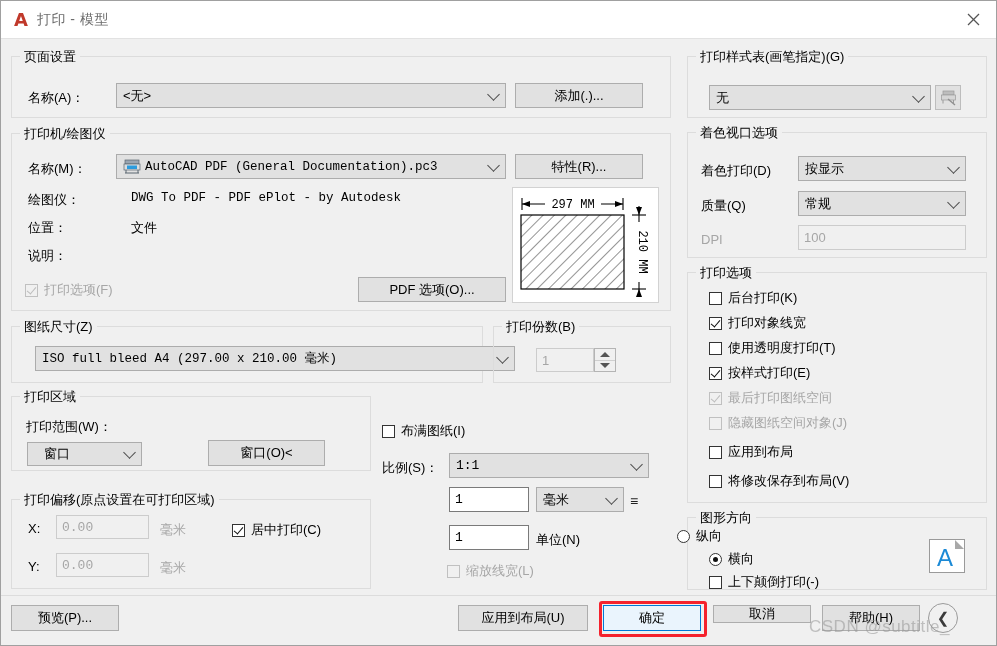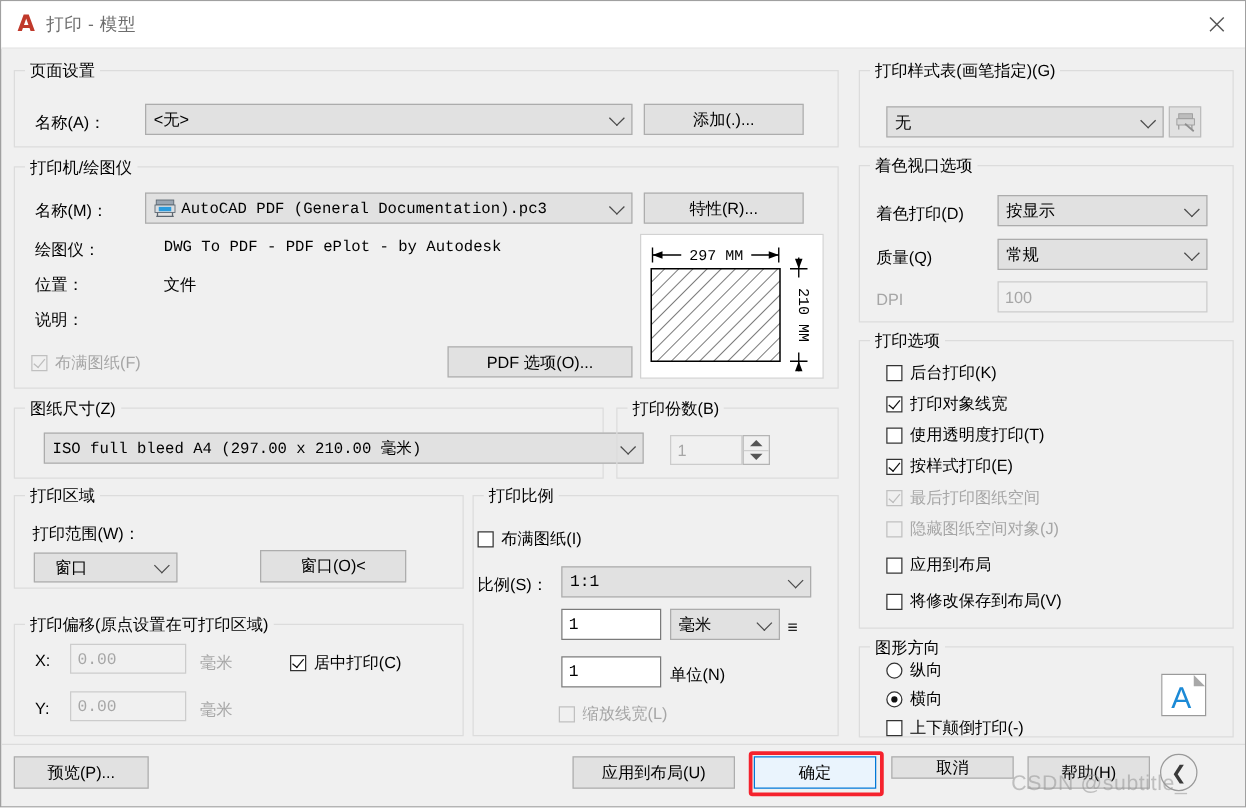--- a/index.html
+++ b/index.html
@@ -297,21 +297,21 @@
   <span class="lbl mono" style="left:130px; top:190px; font-size:12.5px;">DWG To PDF - PDF ePlot - by Autodesk</span>
 
   <span class="lbl" style="left:27px; top:218px;">位置：</span>
   <span class="lbl" style="left:130px; top:218px;">文件</span>
 
   <span class="lbl" style="left:27px; top:246px;">说明：</span>
   <span class="lbl" style="left:130px; top:246px;"></span>
 
   <div class="cb checked dis" style="left:24px; top:280px;">
     <span class="box"></span>
-    <span>布满图纸(F)</span>
+    <span>打印选项(F)</span>
   </div>
   <div class="btn" style="left:357px; top:276px; width:148px; height:25px;">
     <span>PDF 选项(O)...</span>
   </div>
 
   <div class="preview-box" style="left:511px; top:186px; width:147px; height:116px;">
     <svg width="145" height="114" viewBox="0 0 145 114" aria-hidden="true">
       <defs>
         <pattern id="hatch" patternUnits="userSpaceOnUse" width="8" height="8" patternTransform="rotate(45)">
           <line x1="0" y1="0" x2="0" y2="8" stroke="#111" stroke-width="0.9"></line>
@@ -387,23 +387,20 @@
   <div class="input disabled" style="left:55px; top:552px; width:93px; height:24px;">
     <span class="mono">0.00</span>
   </div>
   <span class="lbl dim" style="left:159px; top:558px;">毫米</span>
 
   <div class="cb checked" style="left:231px; top:520px;">
     <span class="box"></span>
     <span>居中打印(C)</span>
   </div>
 
-  <div class="group" style="left:377px; top:395px; width:293px; height:193px;">
-    <span class="legend">打印比例</span>
-  </div>
   <div class="cb" style="left:381px; top:421px;">
     <span class="box"></span>
     <span>布满图纸(I)</span>
   </div>
   <span class="lbl" style="left:381px; top:458px;">比例(S)：</span>
   <div class="combo" style="left:448px; top:452px; width:200px; height:25px;">
     <span class="mono">1:1</span>
     <span class="arrow"></span>
   </div>
 
@@ -493,21 +490,21 @@
     <span>应用到布局</span>
   </div>
   <div class="cb" style="left:708px; top:471px;">
     <span class="box"></span>
     <span>将修改保存到布局(V)</span>
   </div>
 
   <div class="group" style="left:686px; top:516px; width:300px; height:73px;">
     <span class="legend">图形方向</span>
   </div>
-  <div class="rb" style="left:708px; top:526px;">
+  <div class="rb" style="left:676px; top:526px;">
     <span class="circ"></span>
     <span>纵向</span>
   </div>
   <div class="rb sel" style="left:708px; top:549px;">
     <span class="circ"></span>
     <span>横向</span>
   </div>
   <div class="cb" style="left:708px; top:572px;">
     <span class="box"></span>
     <span>上下颠倒打印(-)</span>

